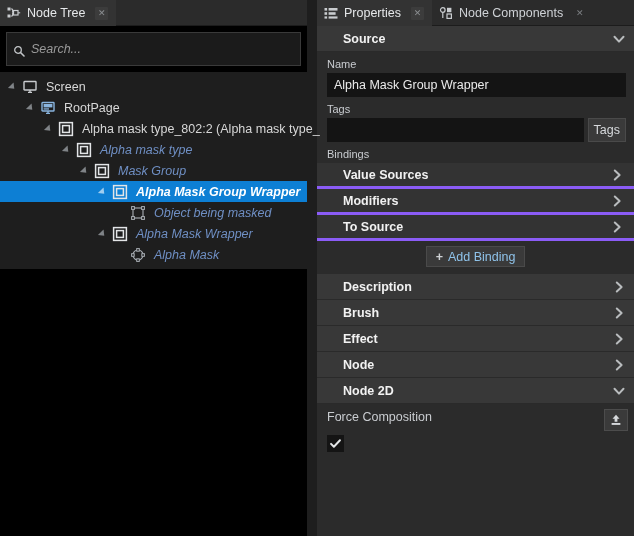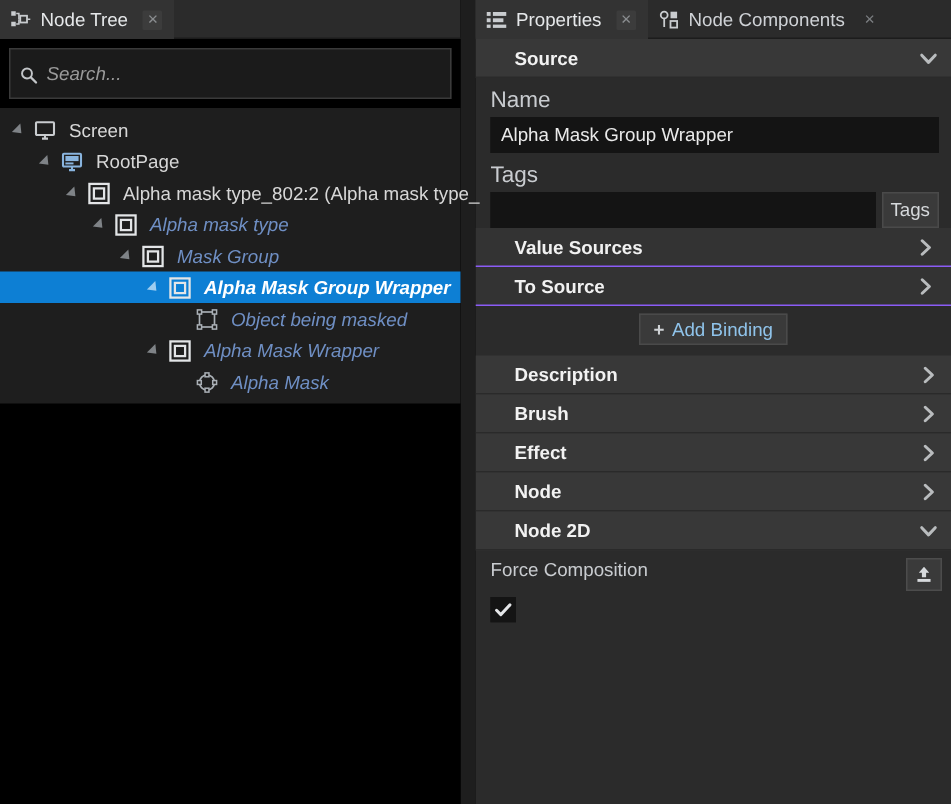--- a/index.html
+++ b/index.html
@@ -125,21 +125,21 @@
   }
   .section-head.indent { padding-left: 26px; background:#383838; }
   .section-head .sp { flex: 1; }
   .chev {
     width: 14px; height: 14px; flex: 0 0 14px;
     display: flex; align-items: center; justify-content: center;
     color: #b9bcbe;
   }
   .field-label {
     color: #c9ccd0;
-    font-size: 15px;
+    font-size: 11px;
     padding: 6px 0 3px 10px;
   }
   .input-row { padding: 0 8px 0 10px; display: flex; gap: 4px; align-items: center; }
   .text-input {
     flex: 1;
     height: 24px;
     background: #141414;
     border: 1px solid #141414;
     color: #eaeaea;
     font-family: "Liberation Sans", sans-serif;
@@ -159,21 +159,21 @@
     cursor: pointer;
   }
   .bind-row {
     height: 26px;
     background: #333333;
     display: flex; align-items: center;
     padding: 0 10px 0 26px;
     color: #f1f1f1;
     font-size: 12.5px;
     font-weight: bold;
-    border-bottom: 1px solid #8b5cf6;
+    border-bottom: 3px solid #8b5cf6;
   }
   .add-binding-wrap { display: flex; justify-content: center; padding: 5px 0 7px 0; }
   .add-binding {
     background: #3a3a3a;
     border: 1px solid #4a4a4a;
     color: #8fc3ea;
     font-size: 12.5px;
     font-family: "Liberation Sans", sans-serif;
     height: 21px;
     padding: 0 9px;
@@ -399,23 +399,33 @@
       <div class="input-row">
         <input class="text-input" type="text" value="Alpha Mask Group Wrapper" style="">
       </div>
 
       <div class="field-label">Tags</div>
       <div class="input-row">
         <input class="text-input" type="text" value="" style="">
         <button class="tags-btn">Tags</button>
       </div>
 
+      <div class="field-label">Bindings</div>
       <div id="bindings-container">
           <div class="bind-row">
             <span>Value Sources</span>
+            <span class="sp" style="flex:1"></span>
+            <span class="chev">
+              <svg viewBox="0 0 14 14" width="14" height="14">
+                <path d="M4.8 2.5 L9.6 7 L4.8 11.5" fill="none" stroke="#b9bcbe" stroke-width="2" stroke-linecap="round" stroke-linejoin="round"></path>
+              </svg>
+            </span>
+          </div>
+          <div class="bind-row">
+            <span>Modifiers</span>
             <span class="sp" style="flex:1"></span>
             <span class="chev">
               <svg viewBox="0 0 14 14" width="14" height="14">
                 <path d="M4.8 2.5 L9.6 7 L4.8 11.5" fill="none" stroke="#b9bcbe" stroke-width="2" stroke-linecap="round" stroke-linejoin="round"></path>
               </svg>
             </span>
           </div>
           <div class="bind-row">
             <span>To Source</span>
             <span class="sp" style="flex:1"></span>

